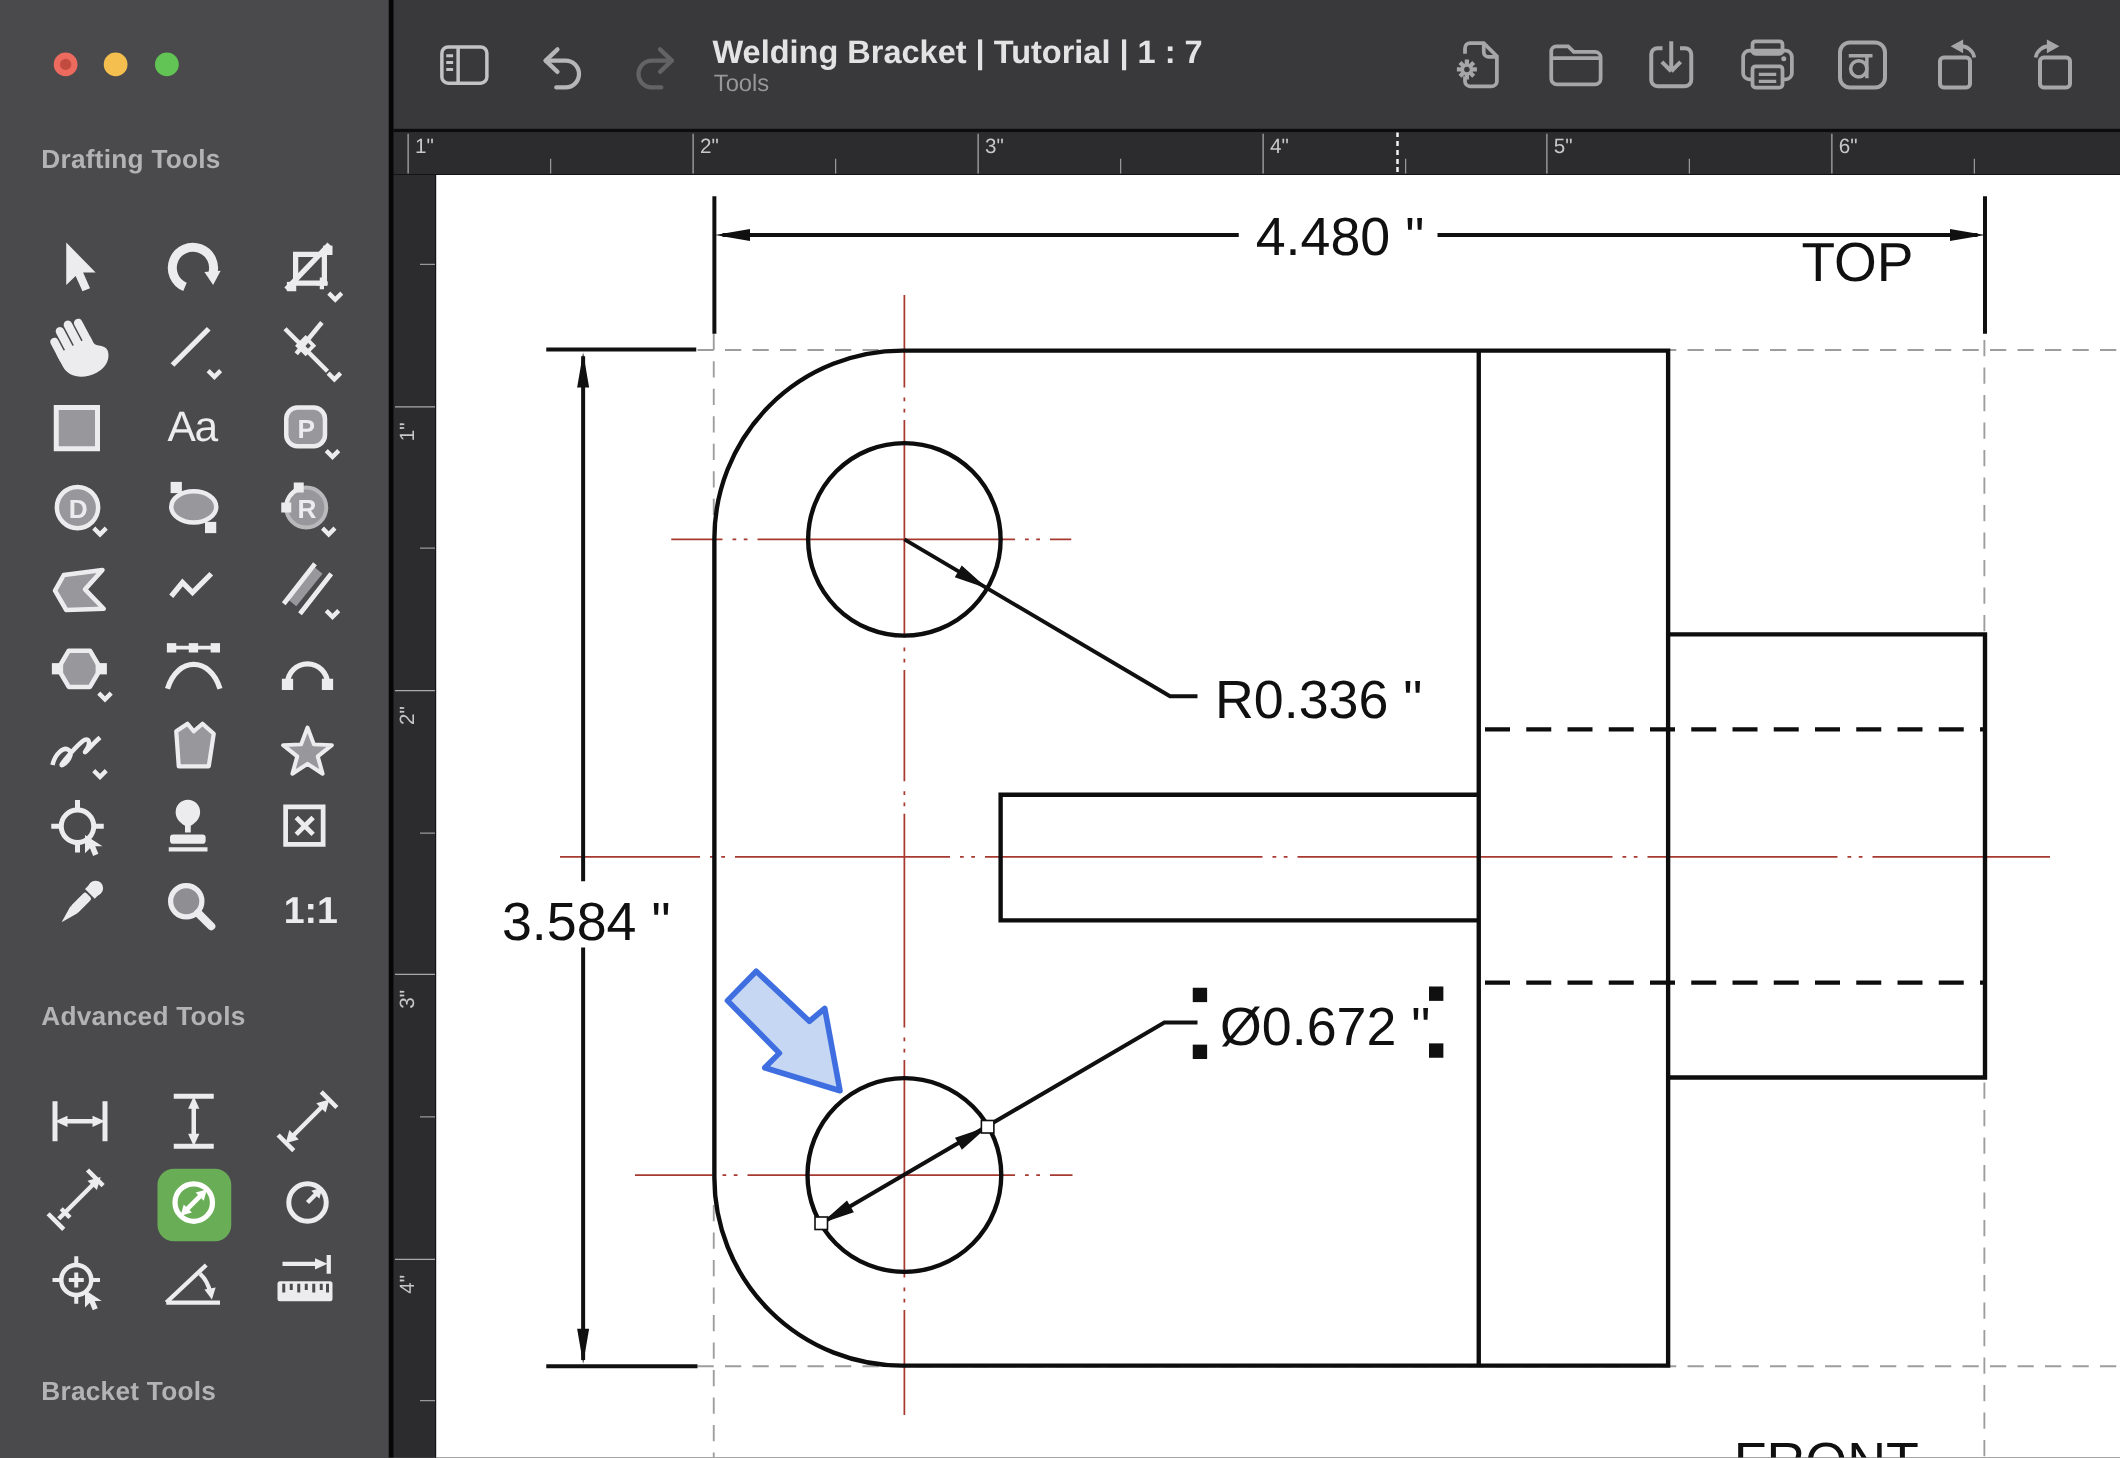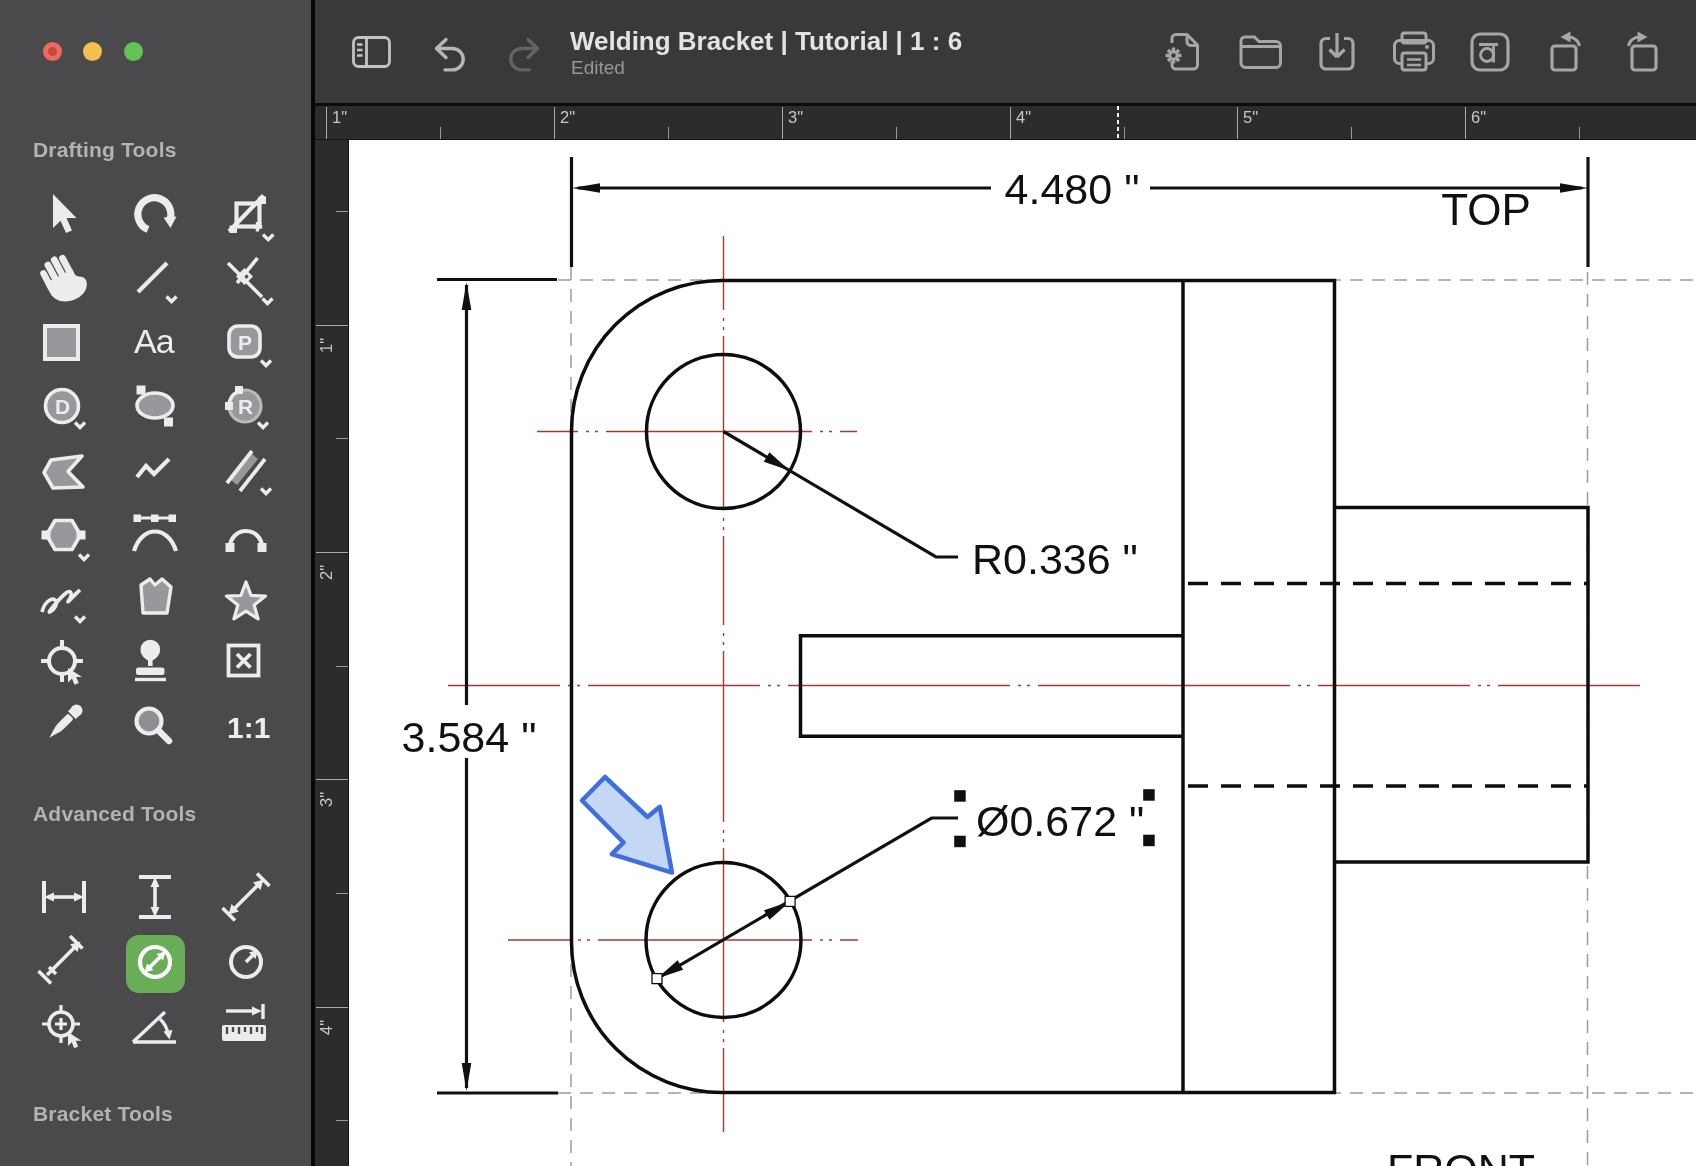--- a/index.html
+++ b/index.html
@@ -31,21 +31,21 @@
   #green{position:absolute;left:126px;top:935px;width:59px;height:58px;border-radius:13px;background:#69ae57;}
 </style>
 </head>
 <body>
 <div id="sidebar">
   <div class="tl" style="left:43px;background:#ed6a5f;">
       <div style="position:absolute;left:5px;top:5px;width:9px;height:9px;border-radius:50%;background:#c24b40;"></div>
     </div>
   <div class="tl" style="left:83px;background:#f5bf4f;"></div>
   <div class="tl" style="left:124px;background:#61c455;"></div>
-  <div class="sec" style="top:116px;margin-top:22px;">Drafting Tools</div>
+  <div class="sec" style="top:116px;">Drafting Tools</div>
   <div class="sec" style="top:802px;">Advanced Tools</div>
   <div class="sec" style="top:1102px;">Bracket Tools</div>
   <div id="green"></div>
 
   <div class="ic" style="left:32px;top:183px;">
       <svg width="64" height="64" viewBox="0 0 64 64">
     <path d="M21 11 V45 L28.5 37.8 L34 50 L40 47.5 L34.5 35 L44.5 35 Z" fill="#ececee"></path>
       </svg>
     </div>
   <div class="ic" style="left:123px;top:183px;">
@@ -360,22 +360,22 @@
     <path d="M25 7 a11 11 0 0 1 11.5 9" fill="none" stroke="#a6a6a8" stroke-width="3"></path>
     <polygon points="17.5,7 27.5,1.5 27.5,12.5" fill="#a6a6a8"></polygon>
       </svg></div>
   <div class="tbi" style="left:1304px;top:30px;"><svg width="46" height="44" viewBox="0 0 46 44">
     <rect x="13" y="16" width="24" height="24" rx="3" fill="none" stroke="#a6a6a8" stroke-width="3.2"></rect>
     <path d="M21 7 a11 11 0 0 0 -11.5 9" fill="none" stroke="#a6a6a8" stroke-width="3"></path>
     <polygon points="28.5,7 18.5,1.5 18.5,12.5" fill="#a6a6a8"></polygon>
       </svg></div>
 </div>
 <div id="tbline"></div>
-<div id="title">Welding Bracket | Tutorial | 1 : 6</div>
-<div id="edited">Edited</div>
+<div id="title">Welding Bracket | Tutorial | 1 : 7</div>
+<div id="edited">Tools</div>
 <div id="rulerh">
   <div class="maj" style="left:11px;"></div>
     <div class="lab" style="left:17px;">1"</div>
   <div class="maj" style="left:239px;"></div>
     <div class="lab" style="left:245px;">2"</div>
   <div class="maj" style="left:467px;"></div>
     <div class="lab" style="left:473px;">3"</div>
   <div class="maj" style="left:695px;"></div>
     <div class="lab" style="left:701px;">4"</div>
   <div class="maj" style="left:922px;"></div>

